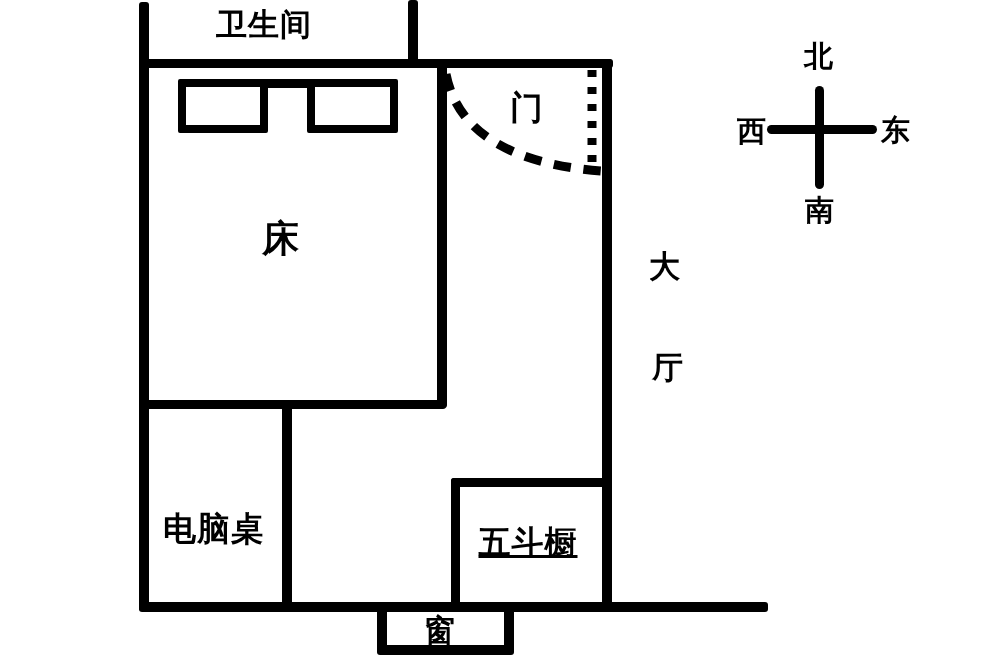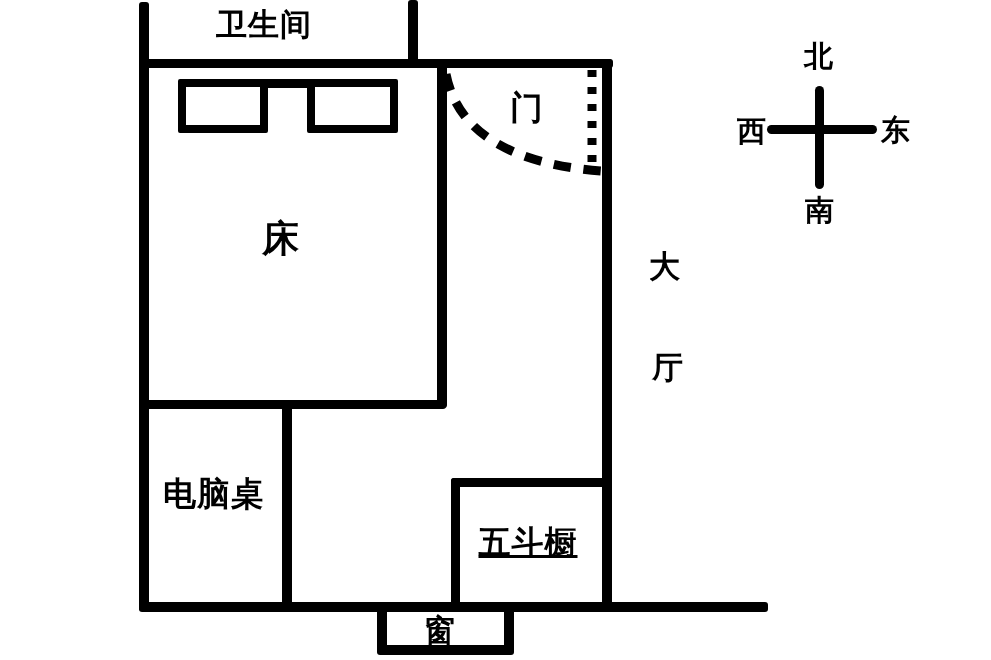--- a/index.html
+++ b/index.html
@@ -74,21 +74,21 @@
   <div class="wall" style="left:767px; top:125px; width:110px; height:9px; border-radius:5px;"></div>
 
   <svg class="overlay" width="991" height="660" viewBox="0 0 991 660">
     <path d="M 446 74 Q 463 160 601 171" fill="none" stroke="#000000" stroke-width="9" stroke-dasharray="17 13"></path>
     <line x1="592" y1="70" x2="592" y2="164" stroke="#000000" stroke-width="9" stroke-dasharray="7 10"></line>
   </svg>
 
   <div class="lbl" style="left:264px; top:24px;  font-size:31px;">卫生间</div>
   <div class="lbl" style="left:281px; top:238px; font-size:37px;">床</div>
   <div class="lbl" style="left:527px; top:107px; font-size:33px;">门</div>
-  <div class="lbl" style="left:214px; top:493px; font-size:33px;">电脑桌</div>
+  <div class="lbl" style="left:214px; top:531px; font-size:33px;font-family:Liberation Mono, monospace;">电脑桌</div>
   <div class="lbl" style="left:528px; top:542px; font-size:32px;text-decoration:underline;">五斗橱</div>
   <div class="lbl" style="left:440px; top:630px; font-size:31px;">窗</div>
 
   <div class="lbl" style="left:665px; top:266px; font-size:31px;">大</div>
   <div class="lbl" style="left:668px; top:367px; font-size:31px;">厅</div>
 
   <div class="lbl" style="left:819px; top:56px;  font-size:29px;">北</div>
   <div class="lbl" style="left:752px; top:131px; font-size:29px;">西</div>
   <div class="lbl" style="left:896px; top:130px; font-size:29px;">东</div>
   <div class="lbl" style="left:820px; top:210px; font-size:29px;">南</div>

